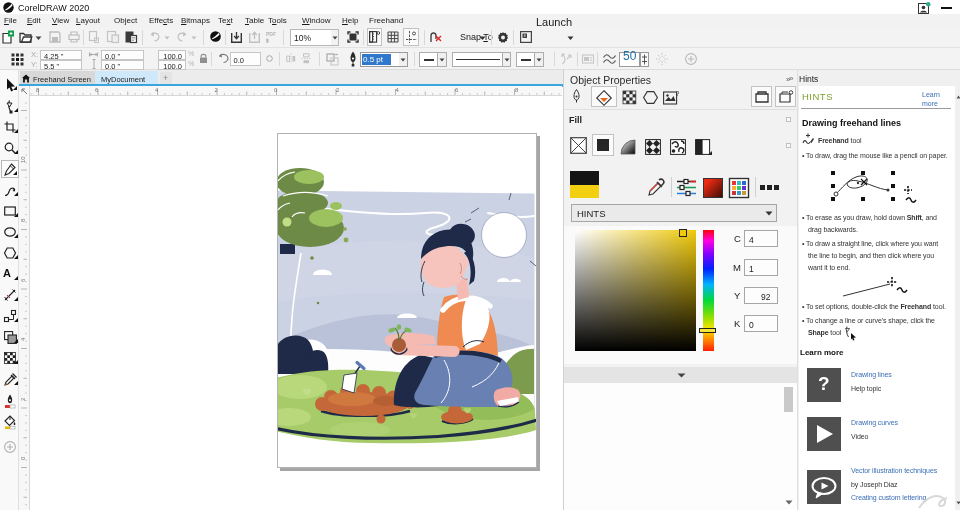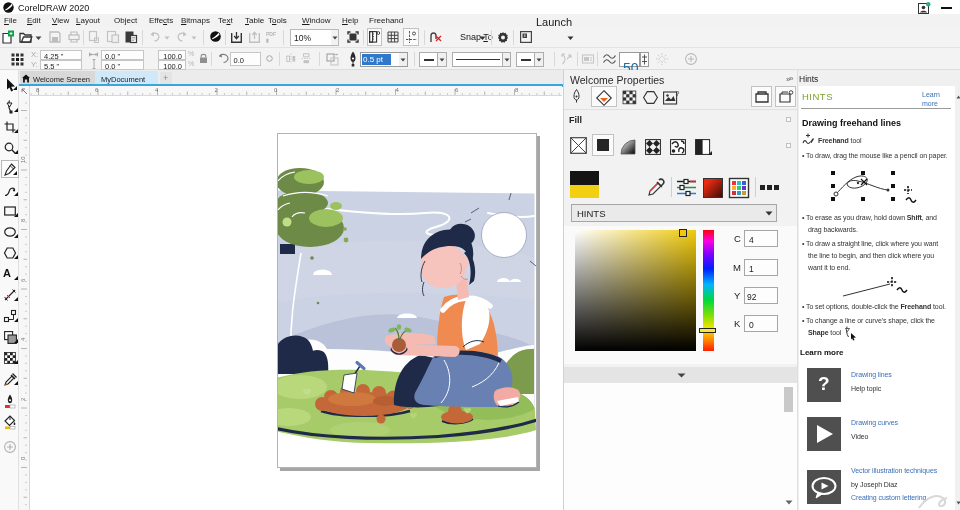--- a/index.html
+++ b/index.html
@@ -305,21 +305,21 @@
     <rect x="2" y="4" width="5" height="4" fill="#c6c6c6"></rect>
     <path d="M8 4.5 L10 4.5 M8 6 L10 6 M8 7.5 L10 7.5" stroke="#c6c6c6" stroke-width="0.7"></path>
   </svg>
   <div class="sep" style="left:597px;top:52px;height:14px"></div>
 
   <svg class="ic" style="left:603px;top:53px" width="13" height="12" viewBox="0 0 13 12">
     <path d="M0.5 4.5 C2.5 1 4.5 1 6.5 3.5 C8.5 6 10.5 6 12.5 2.5" fill="none" stroke="#555" stroke-width="1.2"></path>
     <path d="M0.5 9.5 C2.5 6 4.5 6 6.5 8.5 C8.5 11 10.5 11 12.5 7.5" fill="none" stroke="#555" stroke-width="1.2"></path>
   </svg>
   <div class="abs" style="left:619px;top:52px;width:21px;height:15px;background:#fff;border:1px solid #9a9a9a"></div>
-  <span class="tx" style="left:623px;top:60px;font-size:14px;color:#1b6fa8">50</span>
+  <span class="tx" style="left:623px;top:49px;font-size:12px;color:#1b6fa8">50</span>
   <div class="abs" style="left:640px;top:52px;width:9px;height:15px;background:#fafafa;border:1px solid #9a9a9a"></div>
   <svg class="ic" style="left:641px;top:54px" width="7" height="11" viewBox="0 0 7 11">
     <path d="M3.5 0.5 L3.5 10.5 M1 3 L6 3 M1 7.5 L6 7.5" stroke="#444" stroke-width="0.9"></path>
   </svg>
 
   <svg class="ic" style="left:656px;top:53px" width="12" height="12" viewBox="0 0 12 12">
     <g stroke="#c6c6c6" stroke-width="1" stroke-dasharray="1.6 1.1" fill="none">
       <path d="M6 0 L6 12 M0 6 L12 6 M1.8 1.8 L10.2 10.2 M10.2 1.8 L1.8 10.2"></path>
     </g>
     <circle cx="6" cy="6" r="2" fill="#f3f3f3"></circle>
@@ -462,21 +462,21 @@
     </svg>
 
   <div class="abs" id="tabbar"></div>
   <div class="abs" id="rcorner"></div>
   <div class="abs" style="left:20px;top:71px;width:75px;height:13px;background:#d8d8d8"></div>
   <div class="abs" style="left:95px;top:71px;width:63px;height:13px;background:#cfe9fb"></div>
   <div class="abs" style="left:160px;top:72px;width:12px;height:12px;background:#e4e4e4"></div>
   <svg class="ic" style="left:22px;top:74px" width="8" height="9" viewBox="0 0 9 10">
     <path d="M4.5 0.5 L9 4.5 L7.8 4.5 L7.8 9.5 L5.8 9.5 L5.8 6.2 L3.2 6.2 L3.2 9.5 L1.2 9.5 L1.2 4.5 L0 4.5 Z" fill="#111"></path>
   </svg>
-  <span class="tx" style="left:33px;top:75px;font-size:7.5px;color:#222">Welcome Screen</span>
+  <span class="tx" style="left:33px;top:75px;font-size:7.5px;color:#222">Freehand Screen</span>
   <span class="tx" style="left:101px;top:75px;font-size:7.5px;color:#222">MyDocument</span>
   <span class="tx" style="left:163px;top:73px;font-size:9px;color:#8a8a8a">+</span>
   <div class="abs" id="bluestrip"></div>
   <div class="abs" id="hruler"></div>
   <div class="abs" id="vruler"></div>
   <svg class="ic" style="left:30px;top:86px" width="532" height="10" viewBox="0 0 532 10">
     <path d="M1.06 7 L1.06 9 M15.94 7 L15.94 9 M23.38 7 L23.38 9 M30.81 7 L30.81 9 M45.69 7 L45.69 9 M53.12 7 L53.12 9 M60.56 7 L60.56 9 M75.44 7 L75.44 9 M82.88 7 L82.88 9 M90.31 7 L90.31 9 M105.19 7 L105.19 9 M112.62 7 L112.62 9 M120.06 7 L120.06 9 M134.94 7 L134.94 9 M142.38 7 L142.38 9 M149.81 7 L149.81 9 M164.69 7 L164.69 9 M172.12 7 L172.12 9 M179.56 7 L179.56 9 M194.44 7 L194.44 9 M201.88 7 L201.88 9 M209.31 7 L209.31 9 M224.19 7 L224.19 9 M231.62 7 L231.62 9 M239.06 7 L239.06 9 M253.94 7 L253.94 9 M261.38 7 L261.38 9 M268.81 7 L268.81 9 M283.69 7 L283.69 9 M291.12 7 L291.12 9 M298.56 7 L298.56 9 M313.44 7 L313.44 9 M320.88 7 L320.88 9 M328.31 7 L328.31 9 M343.19 7 L343.19 9 M350.62 7 L350.62 9 M358.06 7 L358.06 9 M372.94 7 L372.94 9 M380.38 7 L380.38 9 M387.81 7 L387.81 9 M402.69 7 L402.69 9 M410.12 7 L410.12 9 M417.56 7 L417.56 9 M432.44 7 L432.44 9 M439.88 7 L439.88 9 M447.31 7 L447.31 9 M462.19 7 L462.19 9 M469.62 7 L469.62 9 M477.06 7 L477.06 9 M491.94 7 L491.94 9 M499.38 7 L499.38 9 M506.81 7 L506.81 9 M521.69 7 L521.69 9 M529.12 7 L529.12 9" stroke="#b9b9b9" stroke-width="0.7"></path>
     <path d="M8.5 3 L8.5 9 M38.25 5.5 L38.25 9 M68.0 3 L68.0 9 M97.75 5.5 L97.75 9 M127.5 3 L127.5 9 M157.25 5.5 L157.25 9 M187.0 3 L187.0 9 M216.75 5.5 L216.75 9 M246.5 3 L246.5 9 M276.25 5.5 L276.25 9 M306.0 3 L306.0 9 M335.75 5.5 L335.75 9 M365.5 3 L365.5 9 M395.25 5.5 L395.25 9 M425.0 3 L425.0 9 M454.75 5.5 L454.75 9 M484.5 3 L484.5 9 M514.25 5.5 L514.25 9" stroke="#999" stroke-width="0.7"></path>
   </svg>
   <span class="tx" style="left:36px;top:86.5px;font-size:6px;color:#777">8</span>
@@ -629,21 +629,21 @@
 
     <path d="M421,259 C421,243 430,233 444,230 C453,228 462,231 468,237 C472,242 474,250 473,257 L471,266 C470,256 466,249 459,247 C450,244.5 436,247 429,252 C426,254 423,256.5 421,259 Z" fill="#1e2a47"></path>
     <ellipse cx="462" cy="235" rx="13" ry="11" fill="#1e2a47" transform="rotate(15 462 235)"></ellipse>
     <path d="M468,250 C474,258 477,270 474,281 L469,285 C472,273 471,260 464,253 Z" fill="#1e2a47"></path>
     <ellipse cx="463" cy="262" rx="5.5" ry="7" fill="#f7c3bd" transform="rotate(-12 463 262)"></ellipse>
     <path d="M425,261 C421,268 420,276 422,282 M424,282 C422,287 422,292 424,296" stroke="#1e2a47" stroke-width="0.9" fill="none"></path>
     <path d="M460,263 C462,266 462,271 460,274 M461,276 C463,279 466,280 468,279" stroke="#ca8d85" stroke-width="1" fill="none"></path>
   </svg>
 
   <div class="abs" id="objprops"></div>
-  <span class="tx" style="left:570px;top:74px;font-size:10.5px;color:#2b2b2b">Welcome Properties</span>
+  <span class="tx" style="left:570px;top:74px;font-size:10.5px;color:#2b2b2b">Object Properties</span>
   <span class="tx" style="left:786px;top:75px;font-size:8px;color:#555">»</span>
 
   <div class="abs" style="left:591px;top:86px;width:26px;height:21px;background:#fbfbfb;border:1px solid #c2c2c2"></div>
   <svg class="ic" style="left:572px;top:89px" width="9" height="16" viewBox="0 0 9 16">
     <path d="M4.5 0.5 C6.3 3 7 5 7 7 C7 9.5 6 11 4.5 11 C3 11 2 9.5 2 7 C2 5 2.7 3 4.5 0.5 Z" fill="none" stroke="#333" stroke-width="1"></path>
     <circle cx="4.5" cy="7.5" r="1" fill="#333"></circle>
       <path d="M4.5 11 L4.5 13.5" stroke="#333" stroke-width="1"></path>
   </svg>
   <svg class="ic" style="left:596px;top:90px" width="16" height="15" viewBox="0 0 16 15">
     <path d="M8 0.7 L15.3 8 L8 15.3 L0.7 8 Z" fill="none" stroke="#333" stroke-width="1.1"></path>
@@ -806,21 +806,21 @@
     </linearGradient>
       </defs>
     <rect width="11" height="121" fill="url(#hue)"></rect>
   </svg>
   <div class="abs" style="left:699px;top:328px;width:17px;height:5px;border:1.2px solid #222;background:#f7e73a"></div>
   <span class="tx" style="left:734px;top:233px;font-size:9.5px;color:#222">C</span>
   <div class="fld" style="left:744px;top:230px;width:34px;height:17px;font-size:8.5px;padding:4px 0 0 4px;border-color:#a6a6a6">4</div>
   <span class="tx" style="left:733px;top:262px;font-size:9.5px;color:#222">M</span>
   <div class="fld" style="left:744px;top:259px;width:34px;height:17px;font-size:8.5px;padding:4px 0 0 4px;border-color:#a6a6a6">1</div>
   <span class="tx" style="left:734px;top:290px;font-size:9.5px;color:#222">Y</span>
-  <div class="fld" style="left:744px;top:287px;width:34px;height:17px;font-size:8.5px;padding:4px 0 0 2px;border-color:#a6a6a6">92</div>
+  <div class="fld" style="left:744px;top:287px;width:34px;height:17px;font-size:8.5px;padding:4px 0 0 16px;border-color:#a6a6a6">92</div>
   <span class="tx" style="left:734px;top:318px;font-size:9.5px;color:#222">K</span>
   <div class="fld" style="left:744px;top:315px;width:34px;height:17px;font-size:8.5px;padding:4px 0 0 4px;border-color:#a6a6a6">0</div>
 
   <div class="abs" style="left:564px;top:367px;width:233px;height:16px;background:#e4e4e4"></div>
   <svg class="ic" style="left:677px;top:373px" width="9" height="5" viewBox="0 0 9 5">
       <path d="M0.5 0.5 L4.5 4.5 L8.5 0.5 Z" fill="#444"></path>
     </svg>
   <div class="abs" style="left:564px;top:383px;width:233px;height:127px;background:#fdfdfd"></div>
   <div class="abs" style="left:784px;top:387px;width:9px;height:25px;background:#c9c9c9"></div>
   <svg class="ic" style="left:785px;top:500px" width="8" height="5" viewBox="0 0 8 5">

